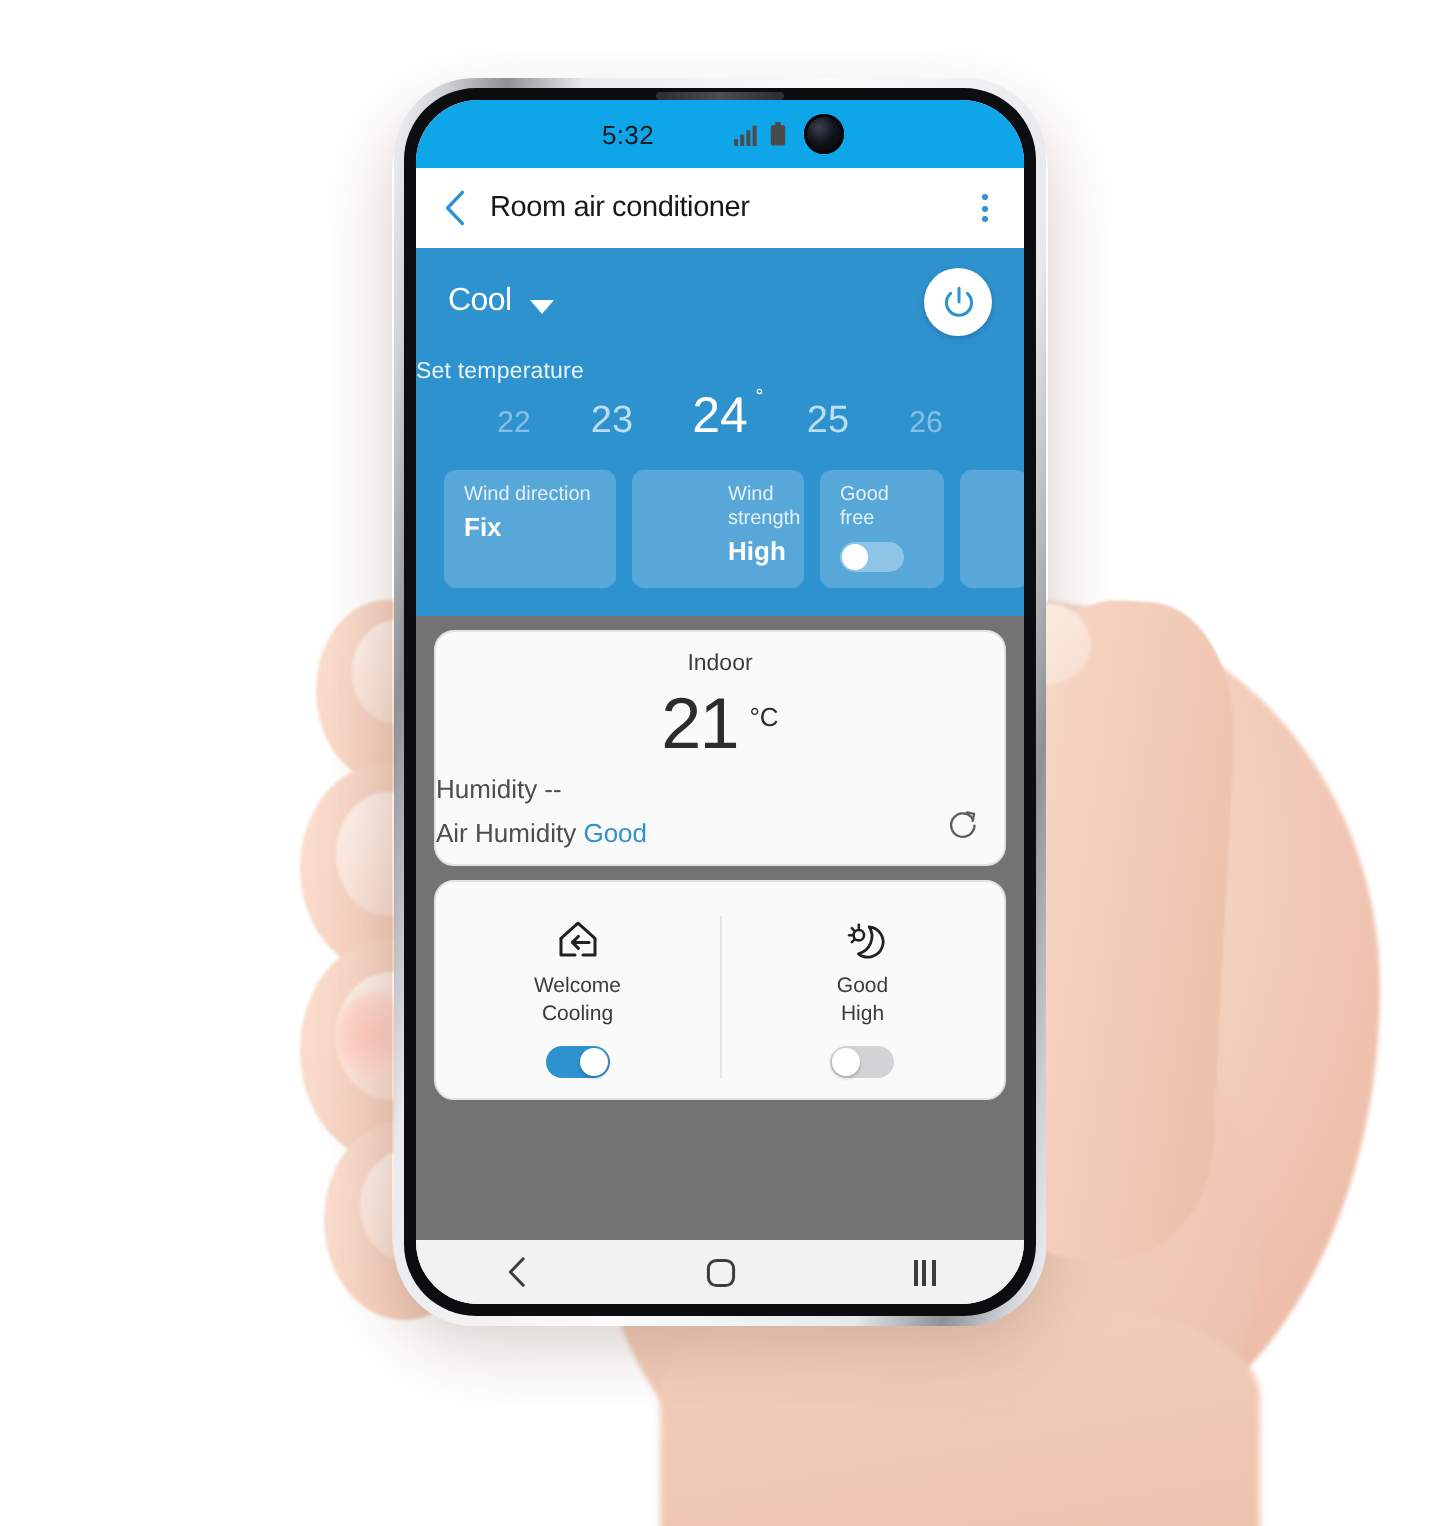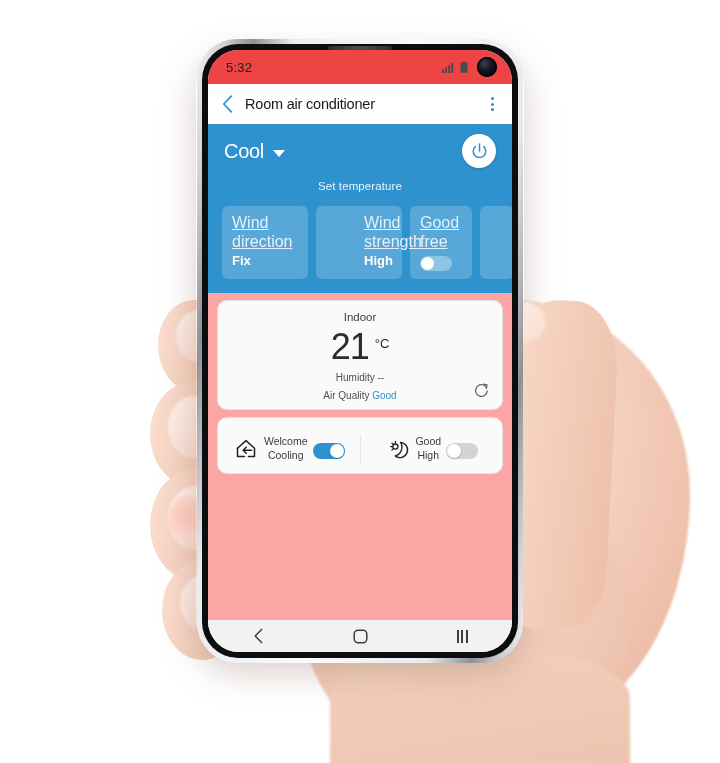--- a/index.html
+++ b/index.html
@@ -96,22 +96,22 @@
   }
   
   .earpiece{
     position:absolute;left:50%;top:7px;transform:translateX(-50%);
     width:64px;height:4px;border-radius:3px;
     background:linear-gradient(90deg,#2b2d31,#4a4d52,#2b2d31);z-index:6;
   }
 
   
   .statusbar{
-    height:34px;flex:0 0 34px;background:#ef4444;
-    display:flex;align-items:center;justify-content:space-between;
+    height:34px;flex:0 0 34px;background:#0ea5e9;
+    display:flex;align-items:center;justify-content:center;
     padding:0 15px 0 18px;box-sizing:border-box;position:relative;gap:40px;
   }
   .clock{font-size:13px;color:#1b1c1e;letter-spacing:.2px;}
   .sysicons{display:flex;align-items:center;gap:5px;}
   .punchhole{
     width:20px;height:20px;border-radius:50%;
     background:radial-gradient(circle at 38% 34%,#3a4150 0%,#11141c 42%,#000 100%);
     box-shadow:inset 0 0 0 1.5px #05060a;
     margin-left:4px;
   }
@@ -128,31 +128,31 @@
   }
   .kebab{display:flex;flex-direction:column;gap:2.5px;align-items:center;cursor:pointer;padding:4px;}
   .kebab i{width:3px;height:3px;border-radius:50%;background:#2e92cf;display:block;}
 
   
   .bluepanel{
     background:#2e92cf;flex:0 0 auto;padding:10px 0 14px;position:relative;
   }
   .moderow{display:flex;align-items:center;justify-content:space-between;padding:0 16px;}
   .modebtn{display:flex;align-items:center;gap:9px;cursor:pointer;}
-  .modetext{font-size:20px;color:#fff;letter-spacing:-.3px;}
+  .modetext{font-size:16px;color:#fff;letter-spacing:-.3px;}
   .caret{width:0;height:0;border-left:6px solid transparent;border-right:6px solid transparent;
          border-top:7px solid #fff;margin-top:4px;}
   .powerbtn{
     width:34px;height:34px;border-radius:50%;background:#fff;
     display:flex;align-items:center;justify-content:center;cursor:pointer;
     box-shadow:0 1px 3px rgba(0,0,0,.18);
   }
 
   .settemp-label{
-    text-align:center;color:#eaf4fb;font-size:11.5px;margin-top:12px;letter-spacing:.1px;
+    color:#eaf4fb;font-size:11.5px;margin-top:12px;letter-spacing:.1px;
   }
   .tempscale{
     display:flex;align-items:baseline;justify-content:center;gap:0;margin-top:4px;
   }
   .tempscale span{
     color:#fff;text-align:center;cursor:pointer;line-height:1;
   }
   .t-far{font-size:15px;opacity:.42;width:46px;}
   .t-near{font-size:19px;opacity:.68;width:52px;}
   .t-sel{font-size:25px;opacity:1;width:56px;position:relative;font-weight:400;}
@@ -161,57 +161,57 @@
   }
 
   .chips{
     display:flex;gap:8px;padding:0 14px;margin-top:14px;overflow:hidden;
   }
   .chip{
     background:rgba(255,255,255,.20);border-radius:6px;
     padding:7px 10px 8px;box-sizing:border-box;flex:0 0 auto;cursor:pointer;
     min-height:40px;
   }
-  .chip .clabel{font-size:16px;color:#e4f1fa;display:block;line-height:1.2;text-decoration:underline;}
+  .chip .clabel{font-size:10px;color:#e4f1fa;display:block;line-height:1.2;}
   .chip .cvalue{font-size:13px;color:#fff;font-weight:bold;display:block;margin-top:3px;line-height:1.1;}
   .chip.w1{width:86px;} .chip.w2{width:86px;padding-left:48px;} .chip.w3{width:62px;} .chip.w4{width:34px;}
   .chiptoggle{
     width:32px;height:15px;border-radius:9px;background:rgba(255,255,255,.33);
     position:relative;margin-top:5px;
   }
   .chiptoggle .knob{
     position:absolute;left:1px;top:1px;width:13px;height:13px;border-radius:50%;background:#fff;
   }
 
   
-  .cards{flex:1;background:#fca5a5;padding:7px 9px 0;box-sizing:border-box;overflow:hidden;}
+  .cards{flex:1;background:#737373;padding:7px 9px 0;box-sizing:border-box;overflow:hidden;}
   .card{
     background:#fafafa;border:1px solid #e2e2e2;border-radius:10px;
     margin-bottom:7px;box-sizing:border-box;
   }
 
   
   .indoor{padding:10px 0 8px;position:relative;}
   .indoor .ttl{text-align:center;font-size:11.5px;color:#3c3d3f;}
   .bigtemp{
     display:flex;align-items:flex-start;justify-content:center;gap:6px;margin-top:6px;
   }
   .bigtemp .val{font-size:36px;color:#2b2c2e;line-height:1;font-weight:300;letter-spacing:-1px;}
   .bigtemp .unit{font-size:13px;color:#2b2c2e;margin-top:7px;}
-  .indoor .sub{text-align:center;font-size:10px;color:#4d4e50;margin-top:7px;}
+  .indoor .sub{font-size:13px;color:#4d4e50;margin-top:7px;}
   .indoor .sub .good{color:#2e92cf;}
   .refresh{position:absolute;right:12px;bottom:6px;cursor:pointer;}
 
   
   .bixby{padding:9px 0 10px;}
   .bixby .ttl{font-size:12px;color:#1f2022;padding:0 12px;font-weight:normal;}
   .bxrow{display:flex;margin-top:8px;}
   .bxcol{
-    flex:1;display:flex;align-items:center;gap:5px;
-    border-right:1px solid #e4e4e4;padding:0 4px;justify-content:center;
+    flex:1;display:flex;flex-direction:column;align-items:center;gap:5px;
+    border-right:1px solid #e4e4e4;padding:0 4px;
   }
   .bxcol:last-child{border-right:none;}
   .bxlabel{font-size:10.5px;color:#3a3b3d;text-align:center;line-height:1.32;}
   .sw{width:32px;height:16px;border-radius:9px;position:relative;margin-top:3px;cursor:pointer;}
   .sw.on{background:#2e92cf;}
   .sw.off{background:#d2d4d6;}
   .sw .knob{position:absolute;top:1px;width:14px;height:14px;border-radius:50%;
             background:#fff;box-shadow:0 1px 2px rgba(0,0,0,.22);}
   .sw.on .knob{right:1px;} .sw.off .knob{left:1px;}
 
@@ -300,20 +300,27 @@
         <div class="powerbtn">
           <svg width="19" height="19" viewBox="0 0 20 20">
             <path d="M5.6 4.9 A6.6 6.6 0 1 0 14.4 4.9" fill="none" stroke="#2e92cf" stroke-width="1.6" stroke-linecap="round"></path>
             <line x1="10" y1="2.2" x2="10" y2="9.4" stroke="#2e92cf" stroke-width="1.6" stroke-linecap="round"></line>
           </svg>
         </div>
       </div>
 
       <div class="settemp-label">Set temperature</div>
 
+      <div class="tempscale">
+        <span class="t-far">22</span>
+        <span class="t-near">23</span>
+        <span class="t-sel"><span>24</span><span class="deg">˚</span></span>
+        <span class="t-near">25</span>
+        <span class="t-far">26</span>
+      </div>
 
       <div class="chips">
         <div class="chip w1">
           <span class="clabel">Wind direction</span>
           <span class="cvalue">Fix</span>
         </div>
         <div class="chip w2">
           <span class="clabel">Wind strength</span>
           <span class="cvalue">High</span>
         </div>
@@ -329,21 +336,21 @@
 
     <div class="cards">
 
       <div class="card indoor">
         <div class="ttl">Indoor</div>
         <div class="bigtemp">
           <span class="val">21</span>
           <span class="unit">°C</span>
         </div>
         <div class="sub">Humidity --</div>
-        <div class="sub"><span>Air Quality</span>
+        <div class="sub"><span>Air Humidity</span>
              <span class="good">Good</span></div>
         <div class="refresh">
           <svg width="17" height="17" viewBox="0 0 18 18">
             <path d="M14.4 6.2 A6.2 6.2 0 1 0 15.1 9.3" fill="none" stroke="#5c5d5f" stroke-width="1.25" stroke-linecap="round"></path>
             <path d="M11.1 2.3 L14.9 3.1 L14.1 6.8" fill="none" stroke="#5c5d5f" stroke-width="1.25" stroke-linecap="round" stroke-linejoin="round"></path>
           </svg>
         </div>
       </div>
 
       <div class="card bixby">

